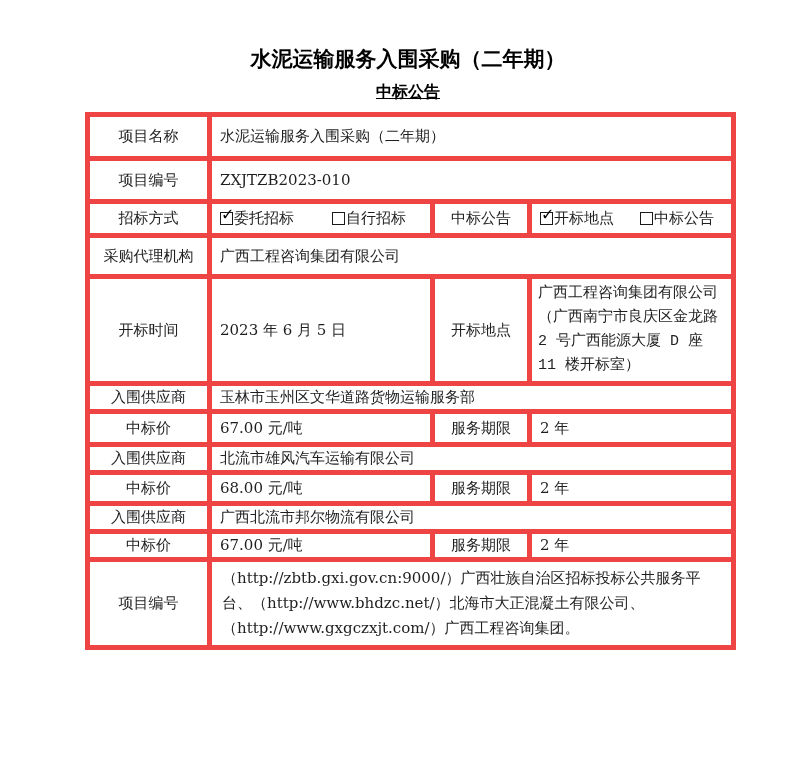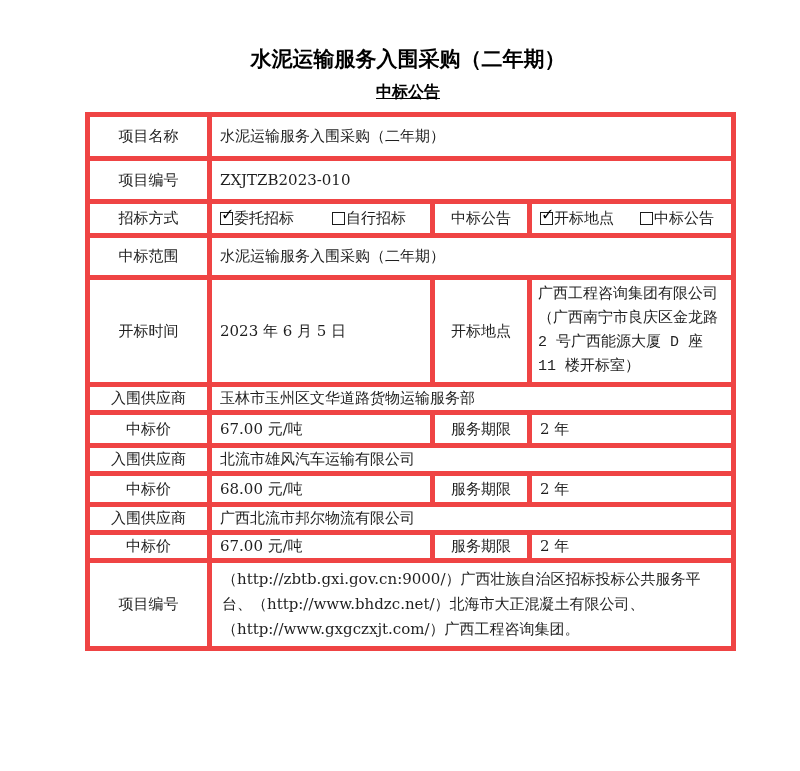--- a/index.html
+++ b/index.html
@@ -101,25 +101,25 @@
           <span class="cb-item">
             <span class="cb">
                   <span class="tick"></span>
                 </span>
             <span>中标公告</span>
           </span>
         </span>
       </td>
     </tr>
 
+    <tr class="h41">
+      <td class="lbl">采购代理机构</td>
+      <td class="val" colspan="3">广西工程咨询集团有限公司</td>
+    </tr>
 
-    <tr class="h42">
-      <td class="lbl">中标范围</td>
-      <td class="val" colspan="3">水泥运输服务入围采购（二年期）</td>
-    </tr>
 
     <tr class="h95">
       <td class="lbl">开标时间</td>
       <td class="val">2023 年 6 月 5 日</td>
       <td class="lbl">开标地点</td>
       <td class="val addr">广西工程咨询集团有限公司（广西南宁市良庆区金龙路 2 号广西能源大厦 D 座 11 楼开标室）</td>
     </tr>
 
     <tr class="h27">
       <td class="lbl">入围供应商</td>

